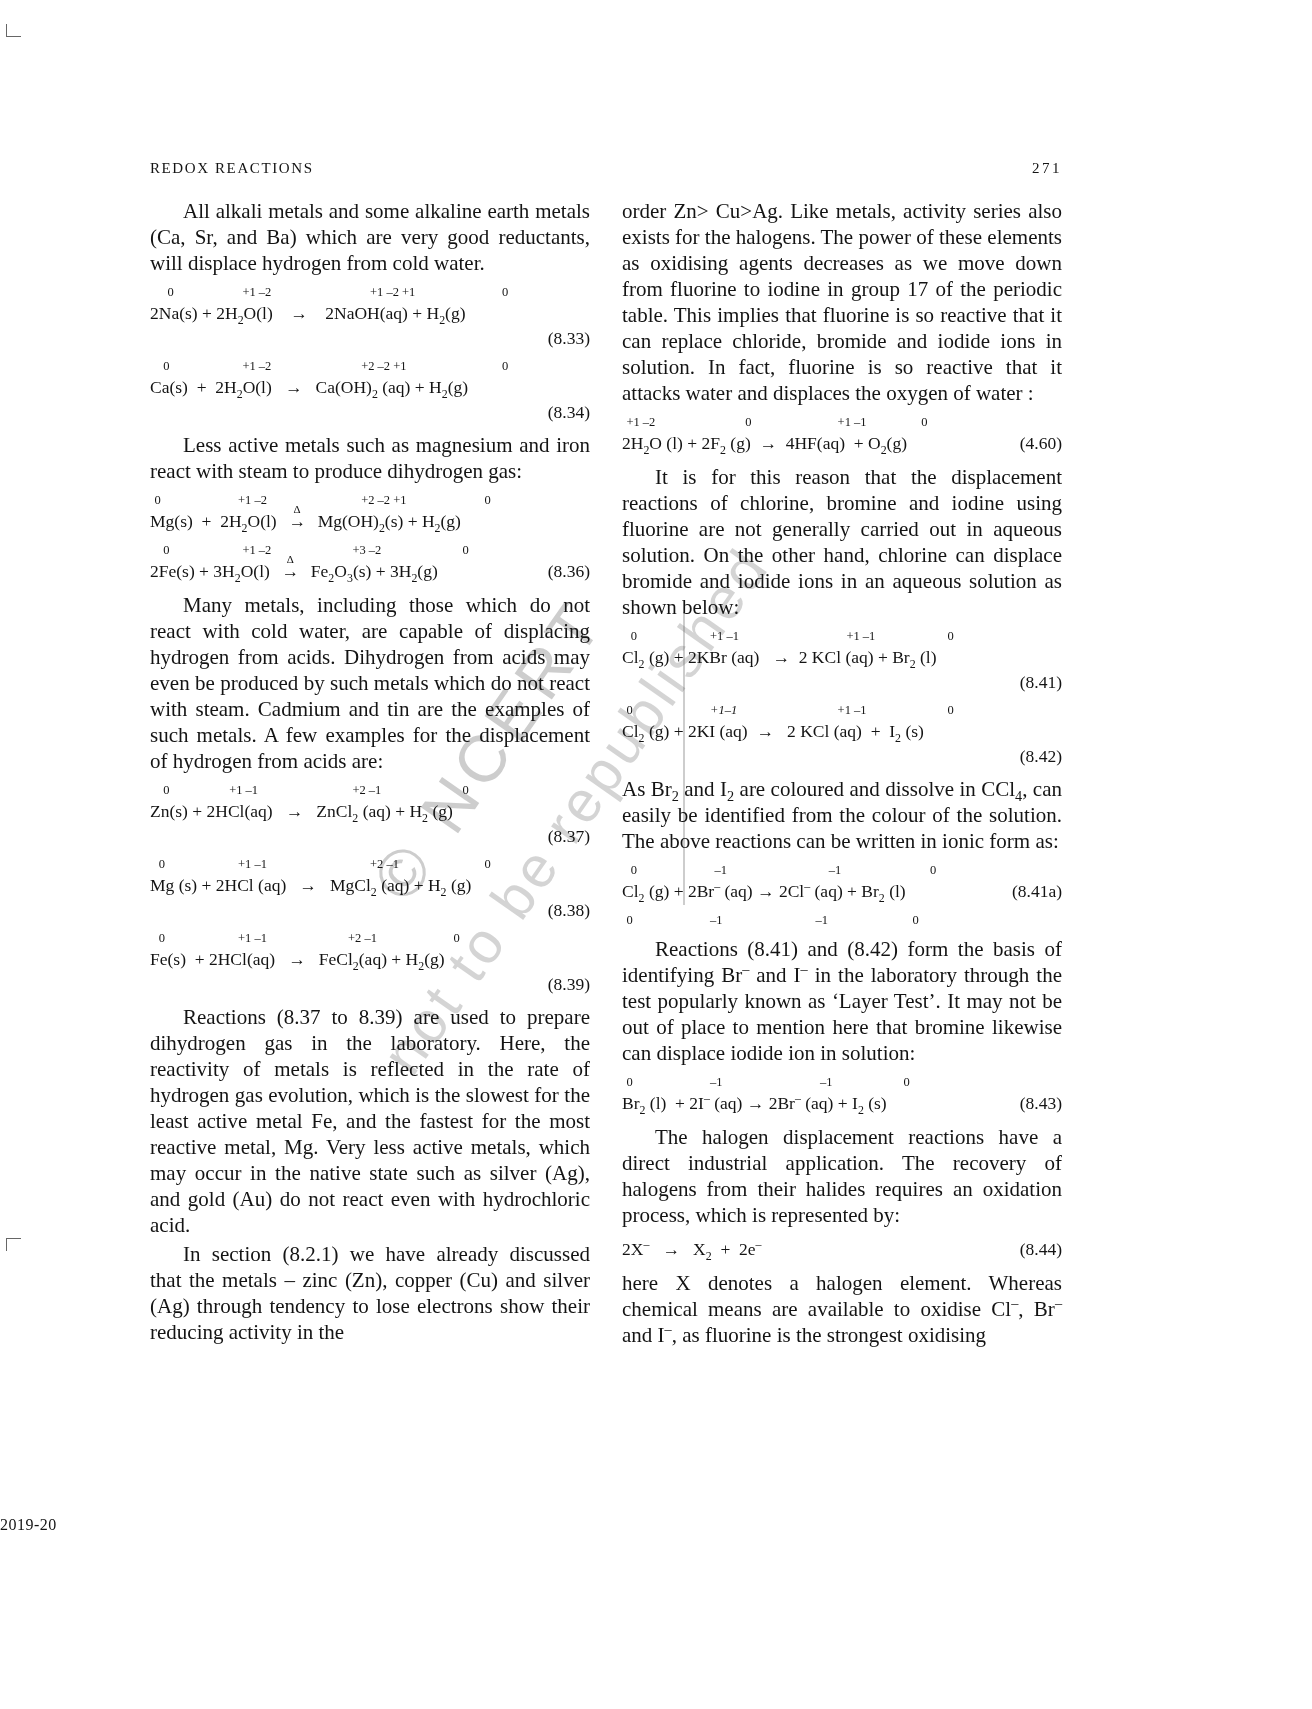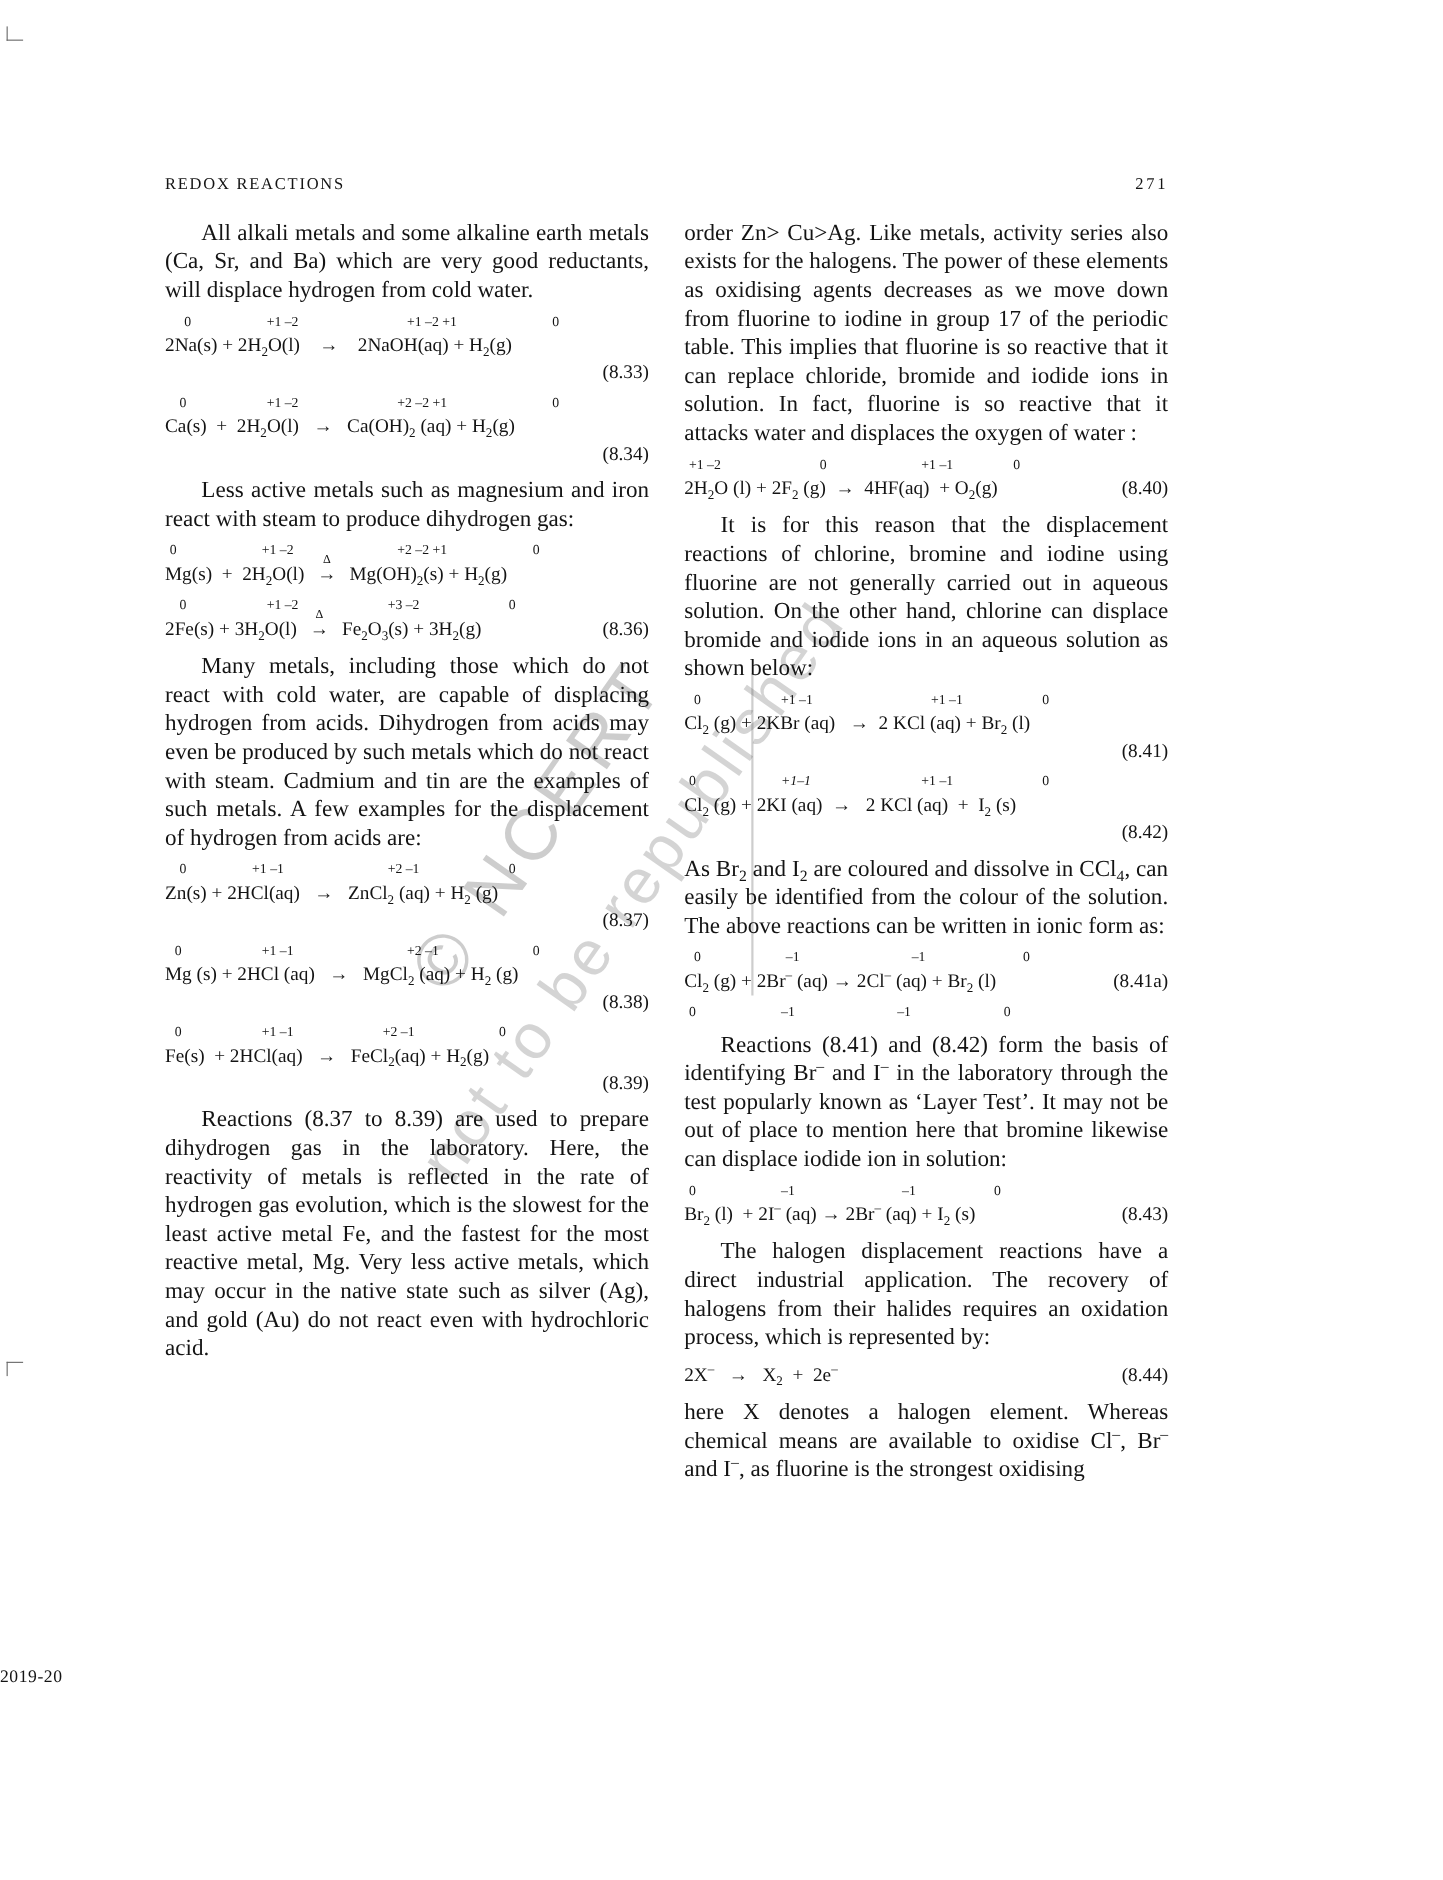--- a/index.html
+++ b/index.html
@@ -188,33 +188,34 @@
             <span style="left: 20%;">+1 –1</span>
             <span style="left: 45%;">+2 –1</span>
             <span style="left: 69%;">0</span>
           </div>
           <div class="eqline">
             <span class="formula">Fe(s)  + 2HCl(aq)   →   FeCl<sub>2</sub>(aq) + H<sub>2</sub>(g)</span>
           </div>
           <div class="eqnum below">(8.39)</div>
         </div>
         <p class="para indent">Reactions (8.37 to 8.39) are used to prepare dihydrogen gas in the laboratory. Here, the reactivity of metals is reflected in the rate of hydrogen gas evolution, which is the slowest for the least active metal Fe, and the fastest for the most reactive metal, Mg. Very less active metals, which may occur in the native state such as silver (Ag), and gold (Au) do not react even with hydrochloric acid.</p>
+        <p class="para indent">In section (8.2.1) we have already discussed that the metals – zinc (Zn), copper (Cu) and silver (Ag) through tendency to lose electrons show their reducing activity in the</p>
       </div>
     <div class="col" id="right-col">
         <p class="para">order Zn&gt; Cu&gt;Ag. Like metals, activity series also exists for the halogens. The power of these elements as oxidising agents decreases as we move down from fluorine to iodine in group 17 of the periodic table. This implies that fluorine is so reactive that it can replace chloride, bromide and iodide ions in solution. In fact, fluorine is so reactive that it attacks water and displaces the oxygen of water :</p>
         <div class="equation">
           <div class="oxline">
             <span style="left: 1%;">+1 –2</span>
             <span style="left: 28%;">0</span>
             <span style="left: 49%;">+1 –1</span>
             <span style="left: 68%;">0</span>
           </div>
           <div class="eqline">
             <span class="formula">2H<sub>2</sub>O (l) + 2F<sub>2</sub> (g)  →  4HF(aq)  + O<sub>2</sub>(g)</span>
-            <span class="eqnum inline">(8.40)</span>
+            <span class="eqnum inline">(4.60)</span>
           </div>
         </div>
         <p class="para indent">It is for this reason that the displacement reactions of chlorine, bromine and iodine using fluorine are not generally carried out in aqueous solution. On the other hand, chlorine can displace bromide and iodide ions in an aqueous solution as shown below:</p>
         <div class="equation">
           <div class="oxline">
             <span style="left: 2%;">0</span>
             <span style="left: 20%;">+1 –1</span>
             <span style="left: 51%;">+1 –1</span>
             <span style="left: 74%;">0</span>
           </div>

